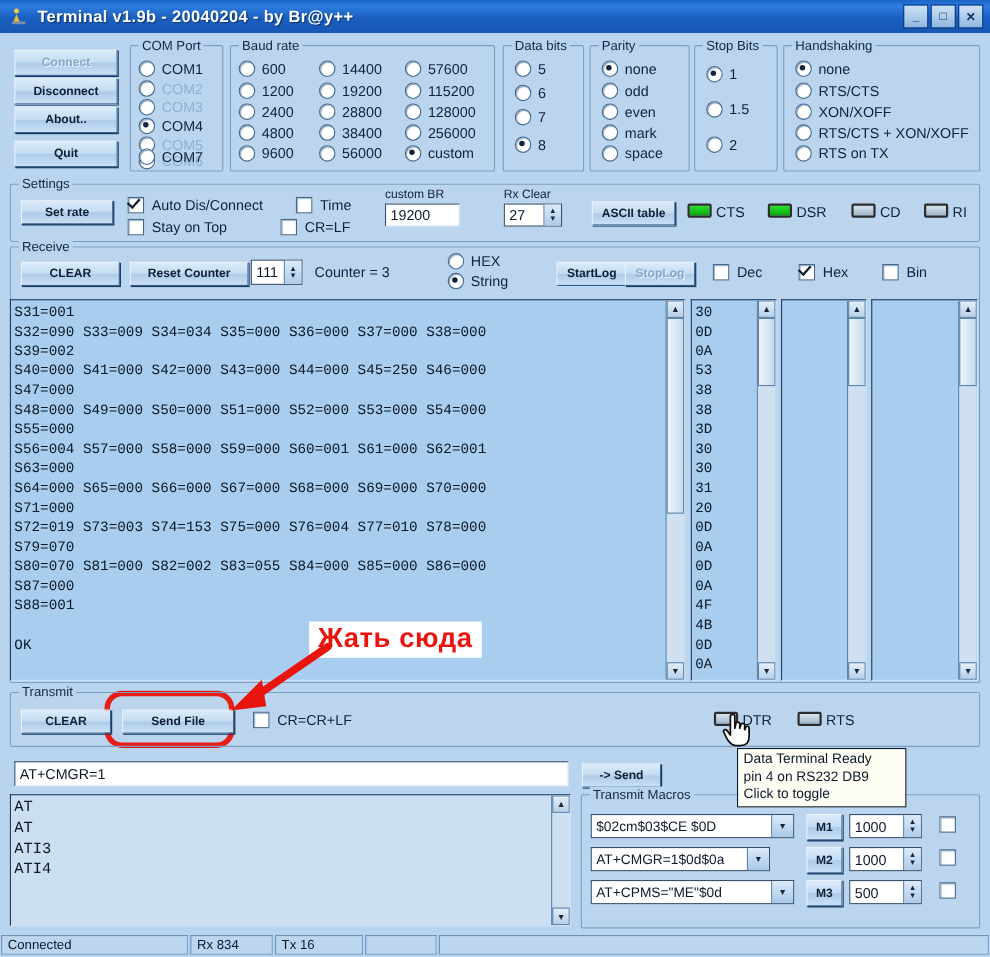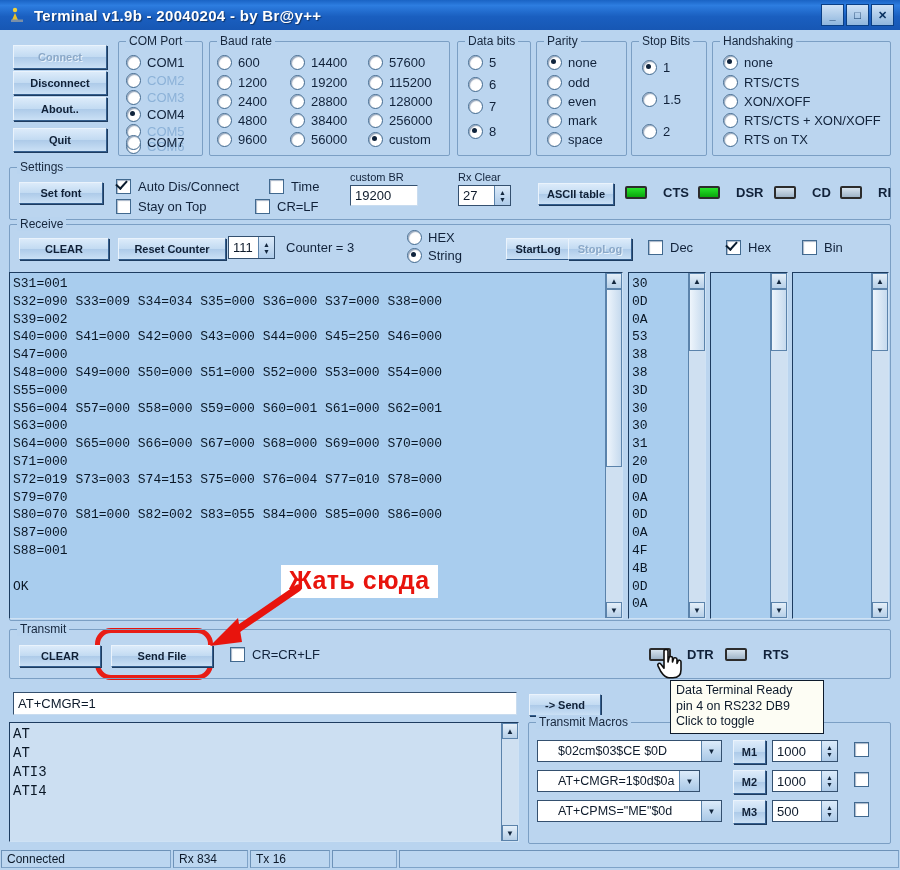--- a/index.html
+++ b/index.html
@@ -77,21 +77,21 @@
     align-items:center;justify-content:center;
   }
   .spin .sb i{font-style:normal;font-size:7px;line-height:7px;color:#12263d;}
   
   .led{
     width:22px;height:13px;border:2px solid #2c2c2c;border-radius:2px;
     box-sizing:border-box;margin-right:4px;flex:none;
   }
   .led.on{background:linear-gradient(to bottom,#27e22a,#0aa60d);}
   .led.off{background:linear-gradient(to bottom,#d7e4ef,#9fb4c7);}
-  .ledrow{position:absolute;display:flex;align-items:center;font-size:13px;color:#11223a;font-weight:bold;gap:12px;}
+  .ledrow{position:absolute;display:flex;align-items:flex-start;font-size:13px;color:#11223a;font-weight:normal;}
   
   .ta{
     position:absolute;background:#a9cdee;border:1px solid #1d3c60;
     border-right-color:#cfe2f4;border-bottom-color:#cfe2f4;box-sizing:border-box;overflow:hidden;
   }
   .ta .body{
     position:absolute;left:3px;top:2px;right:18px;bottom:2px;overflow:hidden;
     font-family:"Liberation Mono",monospace;font-size:13px;line-height:17.8px;
     color:#0a1726;white-space:pre;
   }
@@ -121,21 +121,21 @@
   
   .tooltip{
     position:absolute;background:#fdfdf4;border:1px solid #0d1a2b;
     font-size:12.5px;color:#0d1a2b;line-height:15.5px;padding:2px 5px 3px 5px;white-space:pre-line;z-index:40;
   }
   
   .combo{
     position:absolute;display:flex;align-items:stretch;background:#fff;
     border:1px solid #34506f;box-sizing:border-box;
   }
-  .combo .cv{flex:1;font-size:12.5px;color:#0d1a2b;display:flex;align-items:center;padding-left:20px;}
+  .combo .cv{flex:1;font-size:12.5px;color:#0d1a2b;display:flex;align-items:center;padding-left:4px;}
   .combo .cb{
     width:19px;background:linear-gradient(to bottom,#dcebfa,#a9c8e6);
     border-left:1px solid #5b83ab;display:flex;align-items:center;justify-content:center;
     font-size:8px;color:#12263d;
   }
   
   .statusbar{position:absolute;left:0;bottom:0;width:900px;height:22px;background:#b9d4ef;display:flex;align-items:stretch;}
   .sbcell{
     border:1px solid #7fa3c8;border-top-color:#6d92b8;border-left-color:#6d92b8;
     background:#bcd6f0;margin:2px 1px;font-size:12px;color:#0d1a2b;
@@ -348,21 +348,21 @@
         <span>RTS/CTS + XON/XOFF</span>
       </div>
     <div class="rowitem" style="left:10px;top:90px;">
         <span class="radio"></span>
         <span>RTS on TX</span>
       </div>
   </div>
 
   <div class="gb" style="left:9px;top:167px;width:880px;height:51px;">
     <div class="gb-t">Settings</div>
-    <div class="btn" style="position:absolute;left:9px;top:14px;width:82px;height:20px;">Set font</div>
+    <div class="btn" style="position:absolute;left:9px;top:14px;width:82px;height:20px;">Set rate</div>
     <div class="rowitem" style="left:106px;top:11px;">
       <span class="chk on"></span>
       <span>Auto Dis/Connect</span>
       </div>
     <div class="rowitem" style="left:106px;top:31px;">
       <span class="chk"></span>
       <span>Stay on Top</span>
       </div>
     <div class="rowitem" style="left:245px;top:11px;margin-left:14px;">
       <span class="chk"></span>

